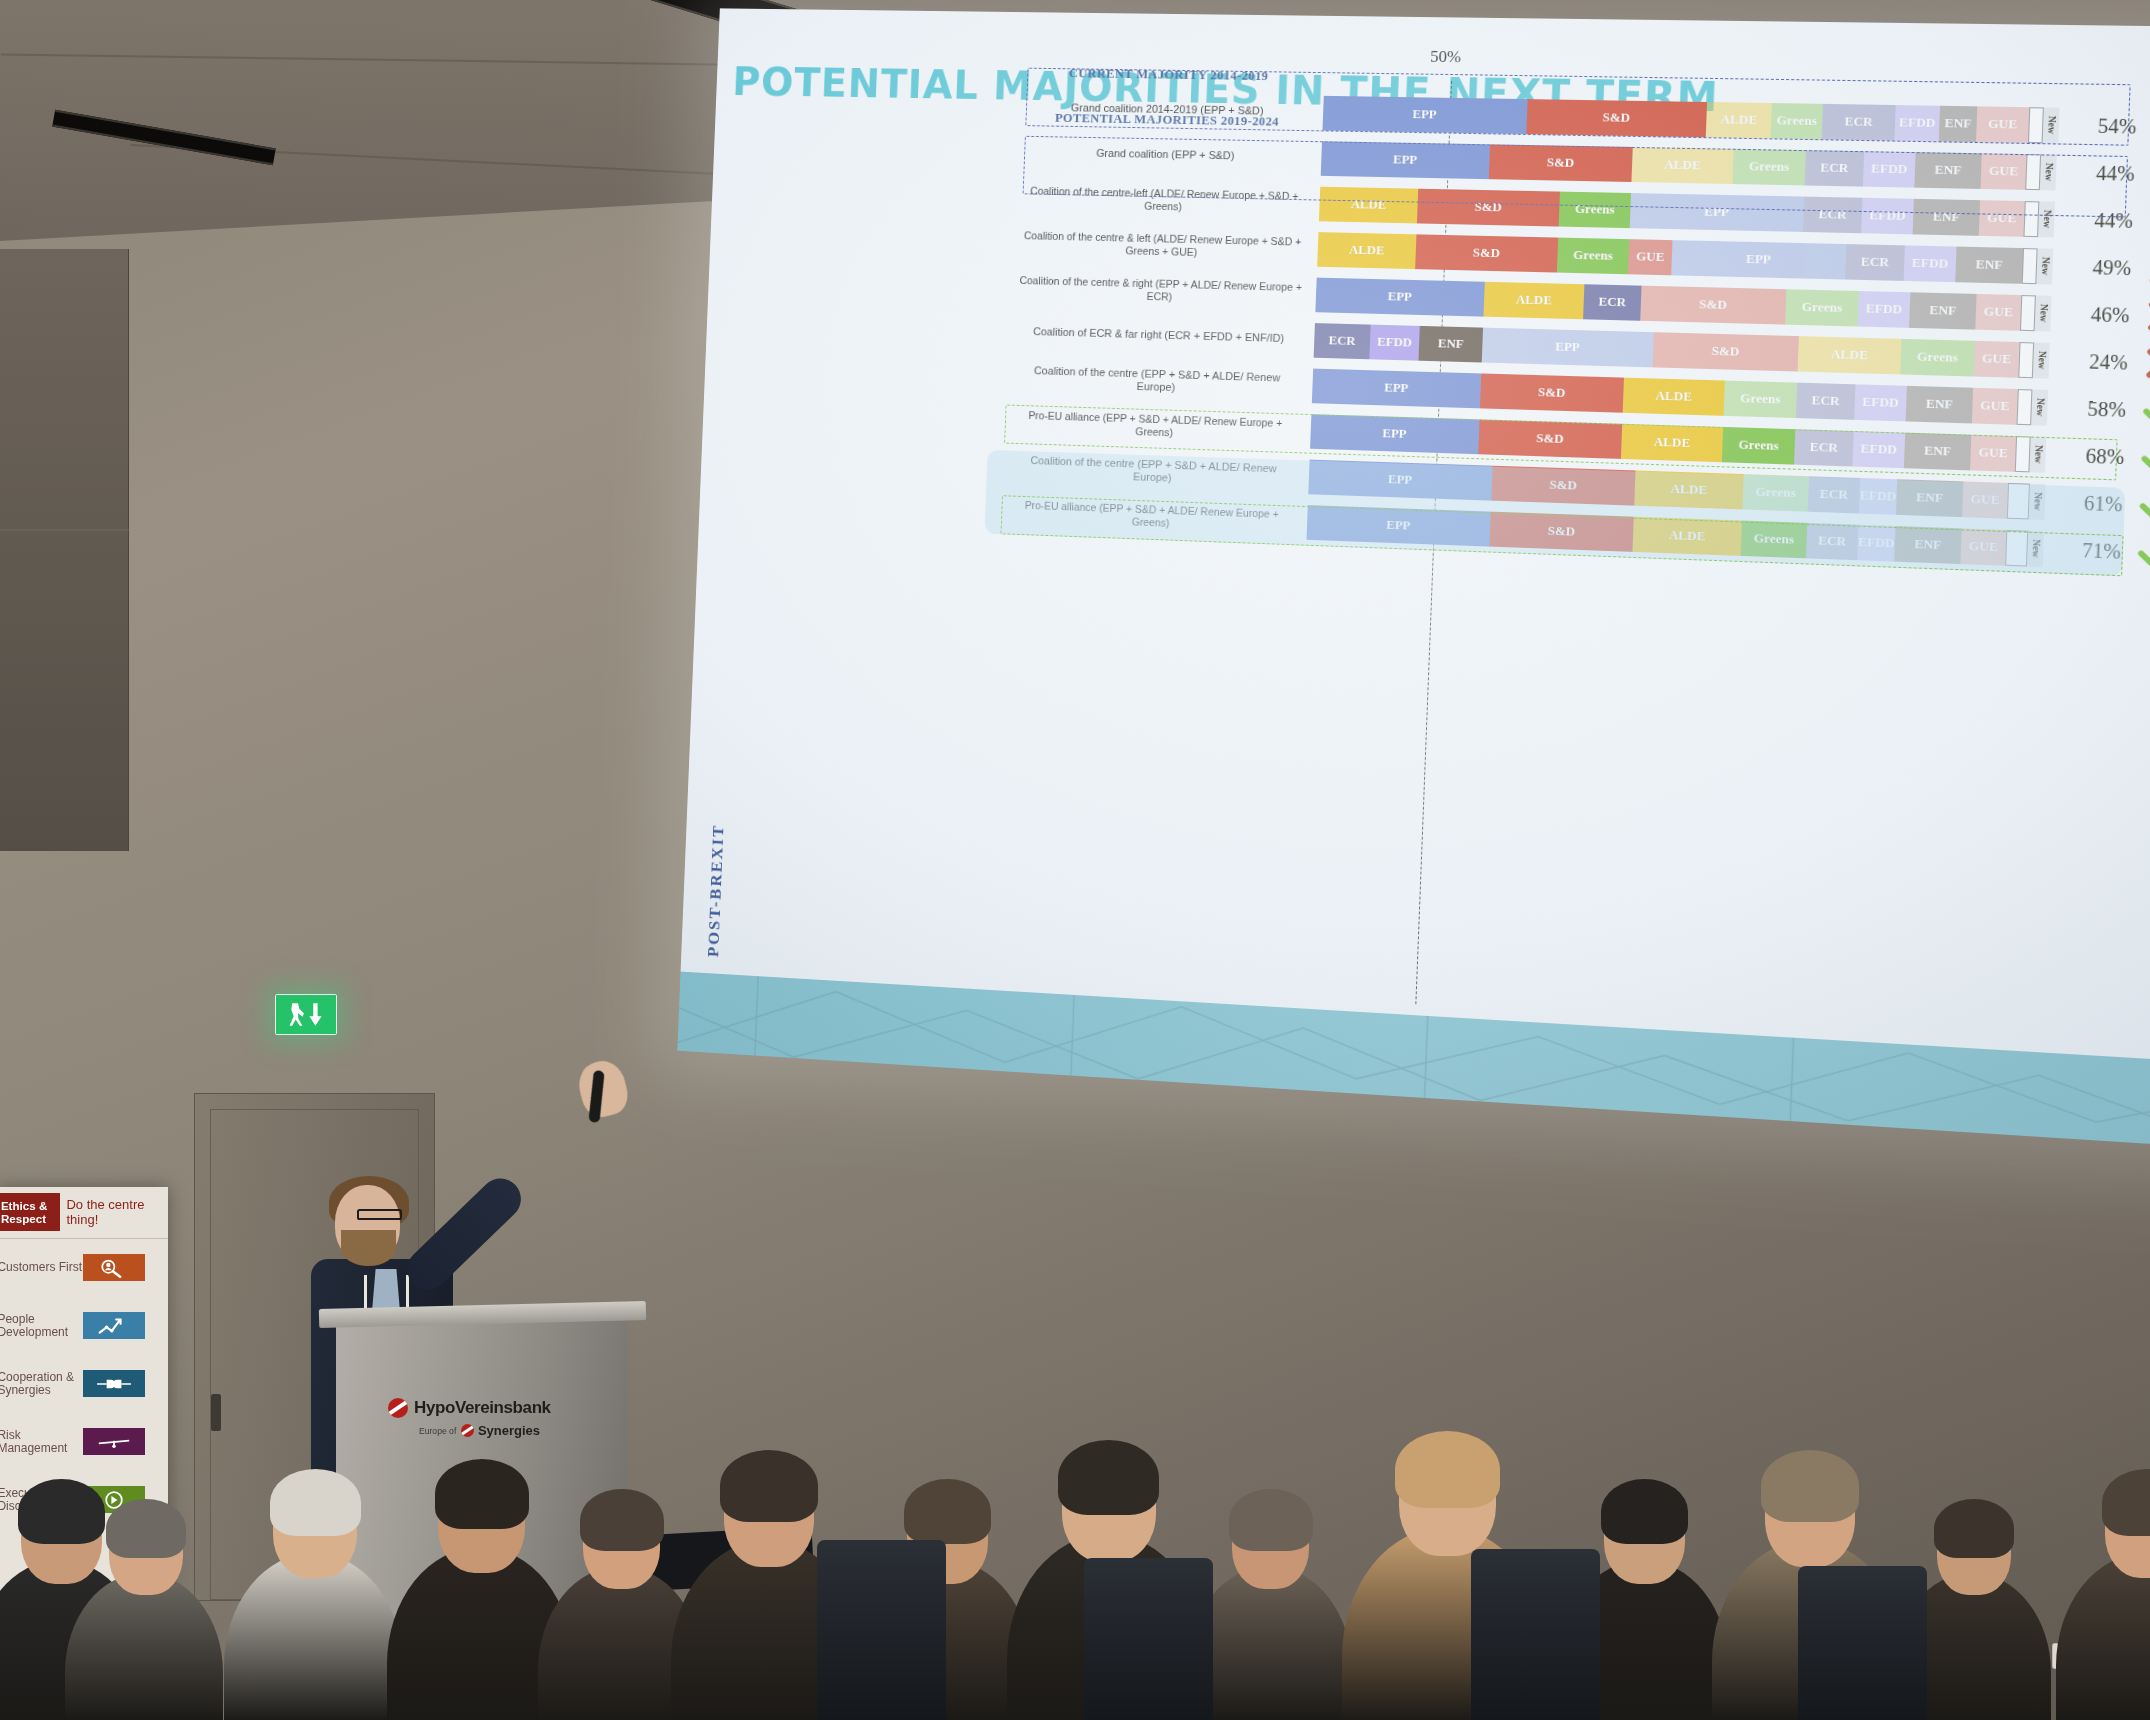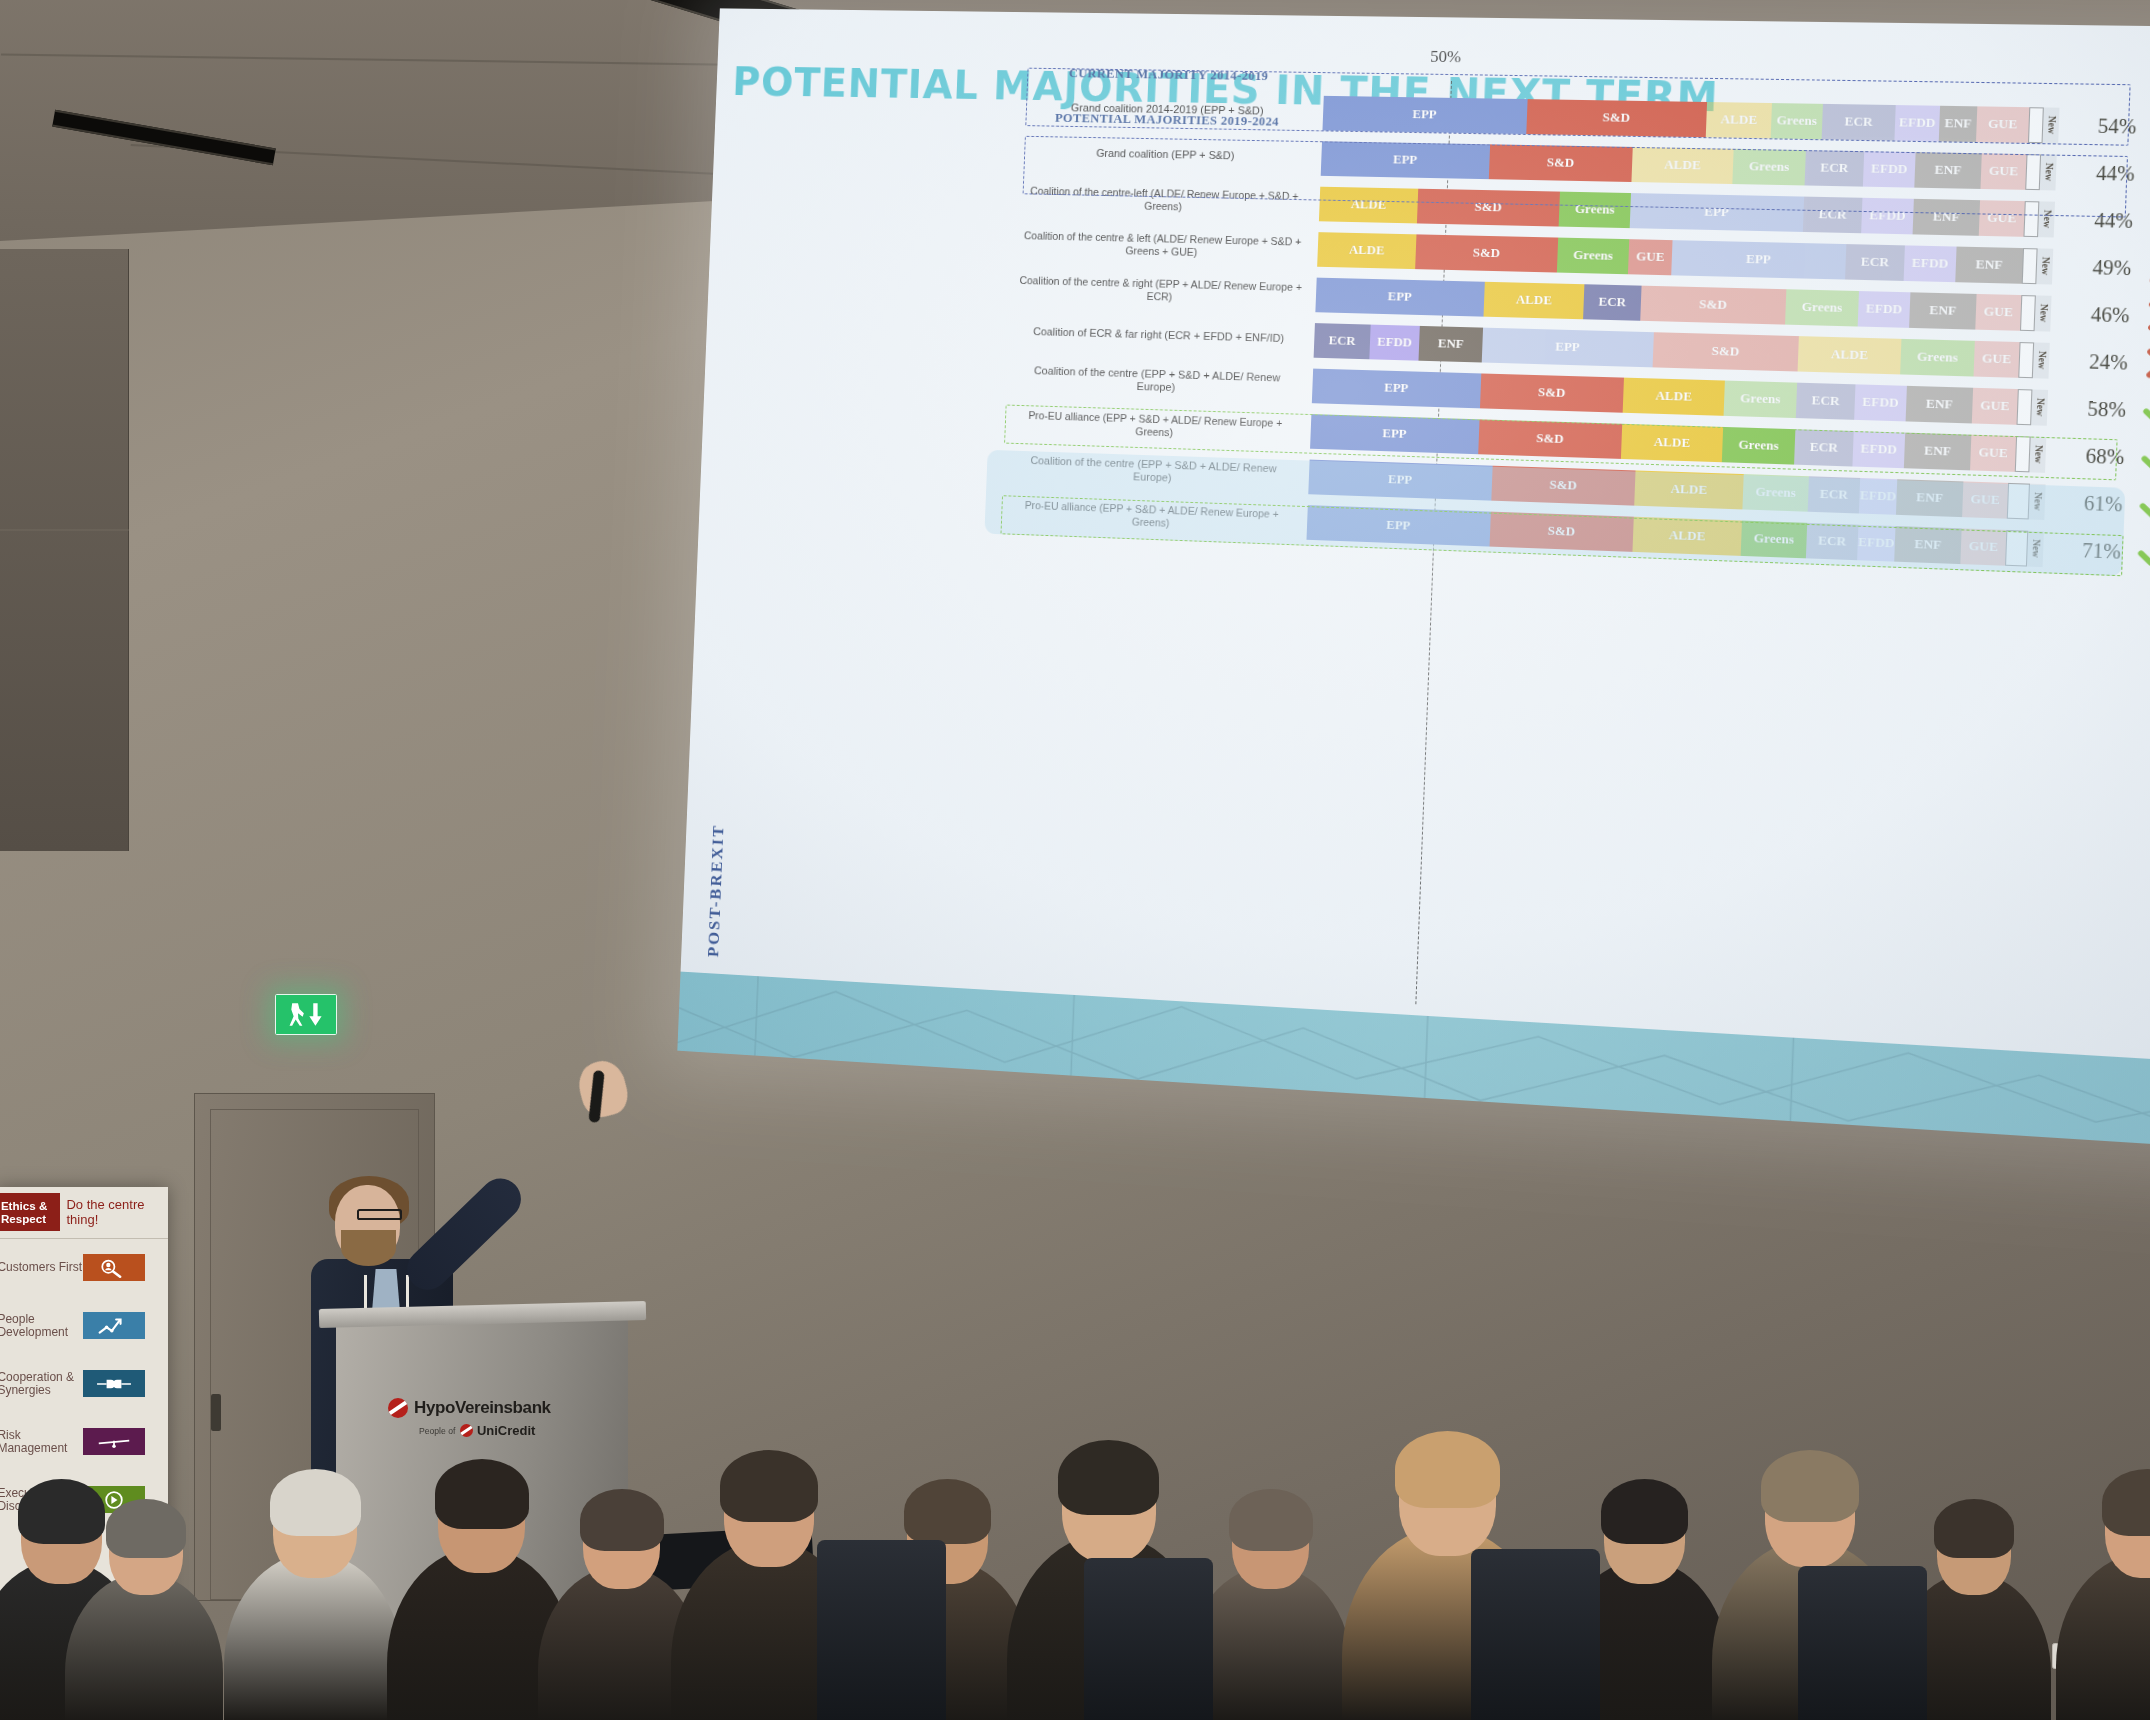--- a/index.html
+++ b/index.html
@@ -483,23 +483,23 @@
   </div>
 
   <div class="podium">
     <div class="podium-top"></div>
     <div class="podium-logo">
       <div class="hvb-row">
         <div class="hvb-mark"></div>
         <div class="hvb-name">HypoVereinsbank</div>
       </div>
       <div class="hvb-sub">
-        <div class="txt">People of</div>
+        <div class="txt">Europe of</div>
         <div class="hvb-mark"></div>
-        <div class="uc">UniCredit</div>
+        <div class="uc">Synergies</div>
       </div>
     </div>
   </div>
   <div class="laptop"></div>
 
   <div class="aud" id="audience">
 
     <div class="outlet" style="right:499px;"></div>
     <div class="outlet" style="right:434px;"></div>
   <div class="person" style="left: -26px; width: 172px; height: 280px;">

